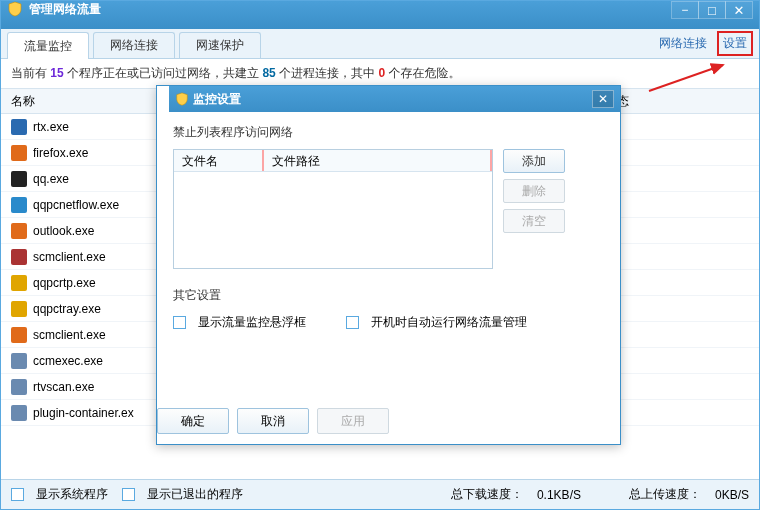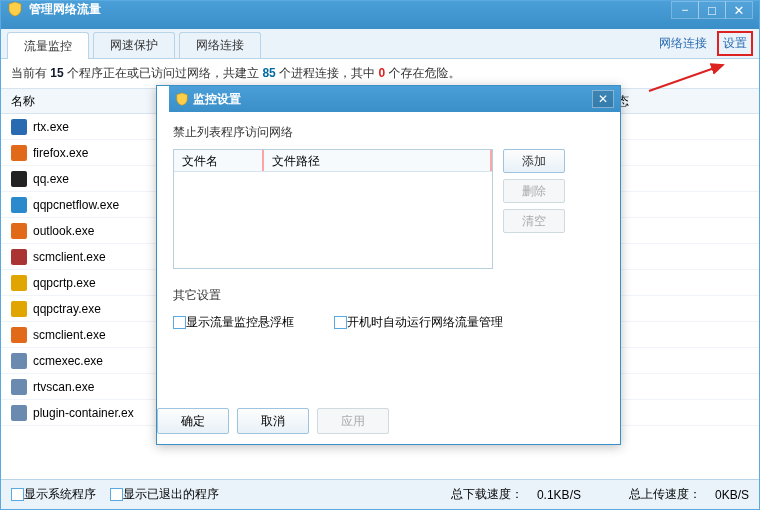--- a/index.html
+++ b/index.html
@@ -12,38 +12,38 @@
 .winbtn { width: 28px; height: 18px; display: flex; align-items: center; justify-content: center; color: #fff; cursor: pointer; font-size: 13px; background: rgba(255,255,255,0.05); border: 1px solid rgba(255,255,255,0.25); margin-left:-1px;}
 
 .tabsrow { height: 30px; border-bottom: 1px solid #b8d4e8; display: flex; align-items: flex-end; padding-left: 6px; background:#eaf3fa;}
 .tab { height: 26px; padding: 0 16px; border: 1px solid #b8d4e8; border-bottom: none; background: #eaf3fa; color: #333; display:flex;align-items:center; margin-right:4px; cursor:pointer; border-radius:3px 3px 0 0;}
 .tab.active { background: #fff; height: 27px; position: relative; top: 1px; }
 .toplinks { margin-left: auto; display:flex; align-items:center; padding-right:6px; gap:6px; height:100%;}
 .toplinks a { color: #2a6ab0; text-decoration: none; cursor:pointer; padding:2px 4px;}
 .settings-highlight { border: 2px solid #d22; padding: 1px 3px; }
 
 .summary { padding: 6px 10px; color:#333; }
-.summary .orange { color: #0f172a; font-weight:bold; }
+.summary .orange { color: #6d28d9; font-weight:bold; }
 .summary .green { color: #0369a1; font-weight:bold; }
 .summary .red { color: #d22; font-weight:bold; }
 
 .header-row { display:flex; height:26px; align-items:center; background:#f2f7fb; border-top:1px solid #d6e4ef; border-bottom:1px solid #d6e4ef; padding:0 10px;}
 .col-name { width: 460px; }
 .col-up { width: 110px; text-align:left; }
 .col-state { width: 110px; text-align:left; }
 
 .list { }
 .row { display:flex; height:26px; align-items:center; padding:0 10px; border-bottom:1px solid #f0f4f8;}
 .row .ico { width:16px; height:16px; margin-right:6px; display:inline-block; border-radius:2px;}
 .row .nm { flex:0 0 440px; display:flex; align-items:center; }
 .row .up { flex:0 0 110px; text-align:right; padding-right:30px;}
 .row .st { flex:0 0 110px; }
 
 .footer { position:absolute; bottom:0; left:0; right:0; height:30px; border-top:1px solid #b8d4e8; background:#eaf3fa; display:flex; align-items:center; padding:0 10px; gap:14px;}
-.chk { display:flex; align-items:center; gap:0; }
+.chk { display:flex; align-items:center; gap:12px; }
 .chk .box { width:13px; height:13px; border:1px solid #5aa9e0; background:#fff; display:inline-block;}
 .footer .spacer { flex:1; }
 
 .arrow { position:absolute; pointer-events:none; }
 
 
 .dialog { position:absolute; left:155px; top:84px; width:465px; height:360px; background:#fff; border:1px solid #3b8fc8; box-shadow:0 2px 10px rgba(0,0,0,0.25); z-index:10;}
 .dlg-title { height:26px; background:linear-gradient(#4a9fd8,#3b8fc8); display:flex; align-items:center; padding:0 6px; color:#fff;margin-left:12px;}
 .dlg-title .t { font-weight:bold; flex:1; margin-left:4px;}
 .dlg-close { width:22px; height:18px; background:rgba(0,0,0,0.15); border:1px solid rgba(255,255,255,0.4); display:flex;align-items:center;justify-content:center; cursor:pointer; color:#fff; font-size:12px;}
@@ -75,22 +75,22 @@
   <span class="title">管理网络流量</span>
   <div class="winbtns">
     <div class="winbtn">－</div>
     <div class="winbtn">□</div>
     <div class="winbtn">✕</div>
   </div>
 </div>
 
 <div class="tabsrow">
   <div class="tab active">流量监控</div>
+  <div class="tab">网络连接</div>
   <div class="tab">网速保护</div>
-  <div class="tab">网络连接</div>
   <div class="toplinks">
     <a>网络连接</a>
     <a class="settings-highlight">设置</a>
   </div>
 </div>
 
 <div class="summary">
   <span>当前有 </span>
   <span class="orange">15</span>
   <span> 个程序正在或已访问过网络，共建立 </span>

